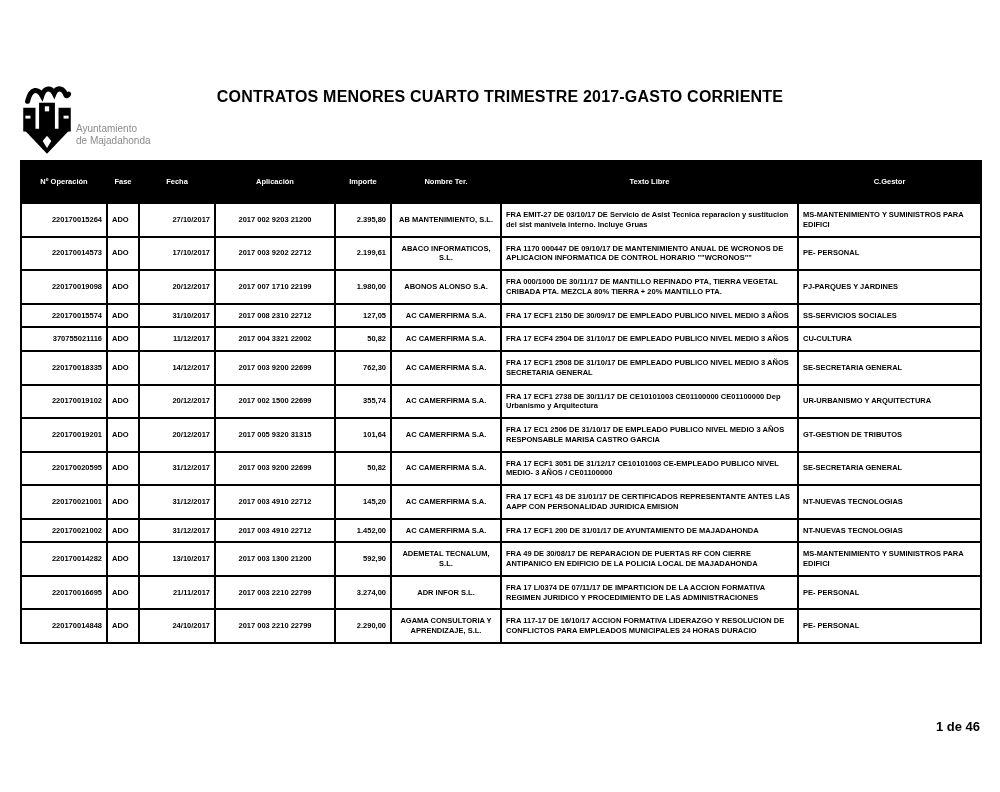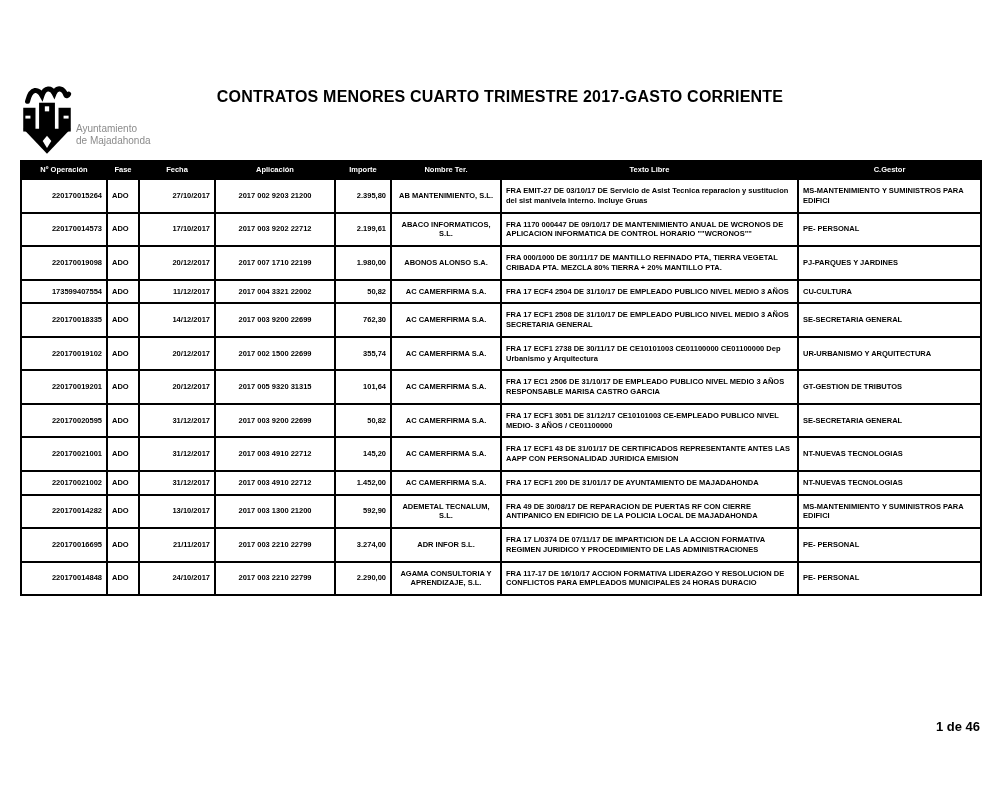--- a/index.html
+++ b/index.html
@@ -44,21 +44,21 @@
     border: 2px solid #000;
     font-size: 7.5px;
     font-weight: bold;
     line-height: 1.3;
     overflow: hidden;
     word-wrap: break-word;
   }
   table.contracts th {
     background: #000;
     color: #fff;
-    padding: 2px 2px;
+    padding: 14px 2px;
     height: 12px;
   }
   table.contracts td {
     background: #fff;
     padding: 6px 4px;
     vertical-align: middle;
   }
   .align-left   { text-align: left; }
   .align-right  { text-align: right; }
   .align-center { text-align: center; }
@@ -151,21 +151,31 @@
         <td class="cell-operacion align-right">220170019098</td>
         <td class="cell-fase align-left">ADO</td>
         <td class="cell-fecha align-right">20/12/2017</td>
         <td class="cell-aplicacion align-center">2017 007 1710 22199</td>
         <td class="cell-importe align-right">1.980,00</td>
         <td class="cell-nombre align-center">ABONOS ALONSO S.A.</td>
         <td class="cell-texto align-left">FRA 000/1000 DE 30/11/17 DE MANTILLO REFINADO PTA, TIERRA VEGETAL CRIBADA PTA. MEZCLA 80% TIERRA + 20% MANTILLO PTA.</td>
         <td class="cell-gestor align-left">PJ-PARQUES Y JARDINES</td>
       </tr>
       <tr>
-        <td class="cell-operacion align-right">173599407554</td>
+        <td class="cell-operacion align-right">220170015574</td>
+        <td class="cell-fase align-left">ADO</td>
+        <td class="cell-fecha align-right">31/10/2017</td>
+        <td class="cell-aplicacion align-center">2017 008 2310 22712</td>
+        <td class="cell-importe align-right">127,05</td>
+        <td class="cell-nombre align-center">AC CAMERFIRMA S.A.</td>
+        <td class="cell-texto align-left">FRA 17 ECF1 2150 DE 30/09/17 DE EMPLEADO PUBLICO NIVEL MEDIO 3 AÑOS</td>
+        <td class="cell-gestor align-left">SS-SERVICIOS SOCIALES</td>
+      </tr>
+      <tr>
+        <td class="cell-operacion align-right">370755021116</td>
         <td class="cell-fase align-left">ADO</td>
         <td class="cell-fecha align-right">11/12/2017</td>
         <td class="cell-aplicacion align-center">2017 004 3321 22002</td>
         <td class="cell-importe align-right">50,82</td>
         <td class="cell-nombre align-center">AC CAMERFIRMA S.A.</td>
         <td class="cell-texto align-left">FRA 17 ECF4 2504 DE 31/10/17 DE EMPLEADO PUBLICO NIVEL MEDIO 3 AÑOS</td>
         <td class="cell-gestor align-left">CU-CULTURA</td>
       </tr>
       <tr>
         <td class="cell-operacion align-right">220170018335</td>

